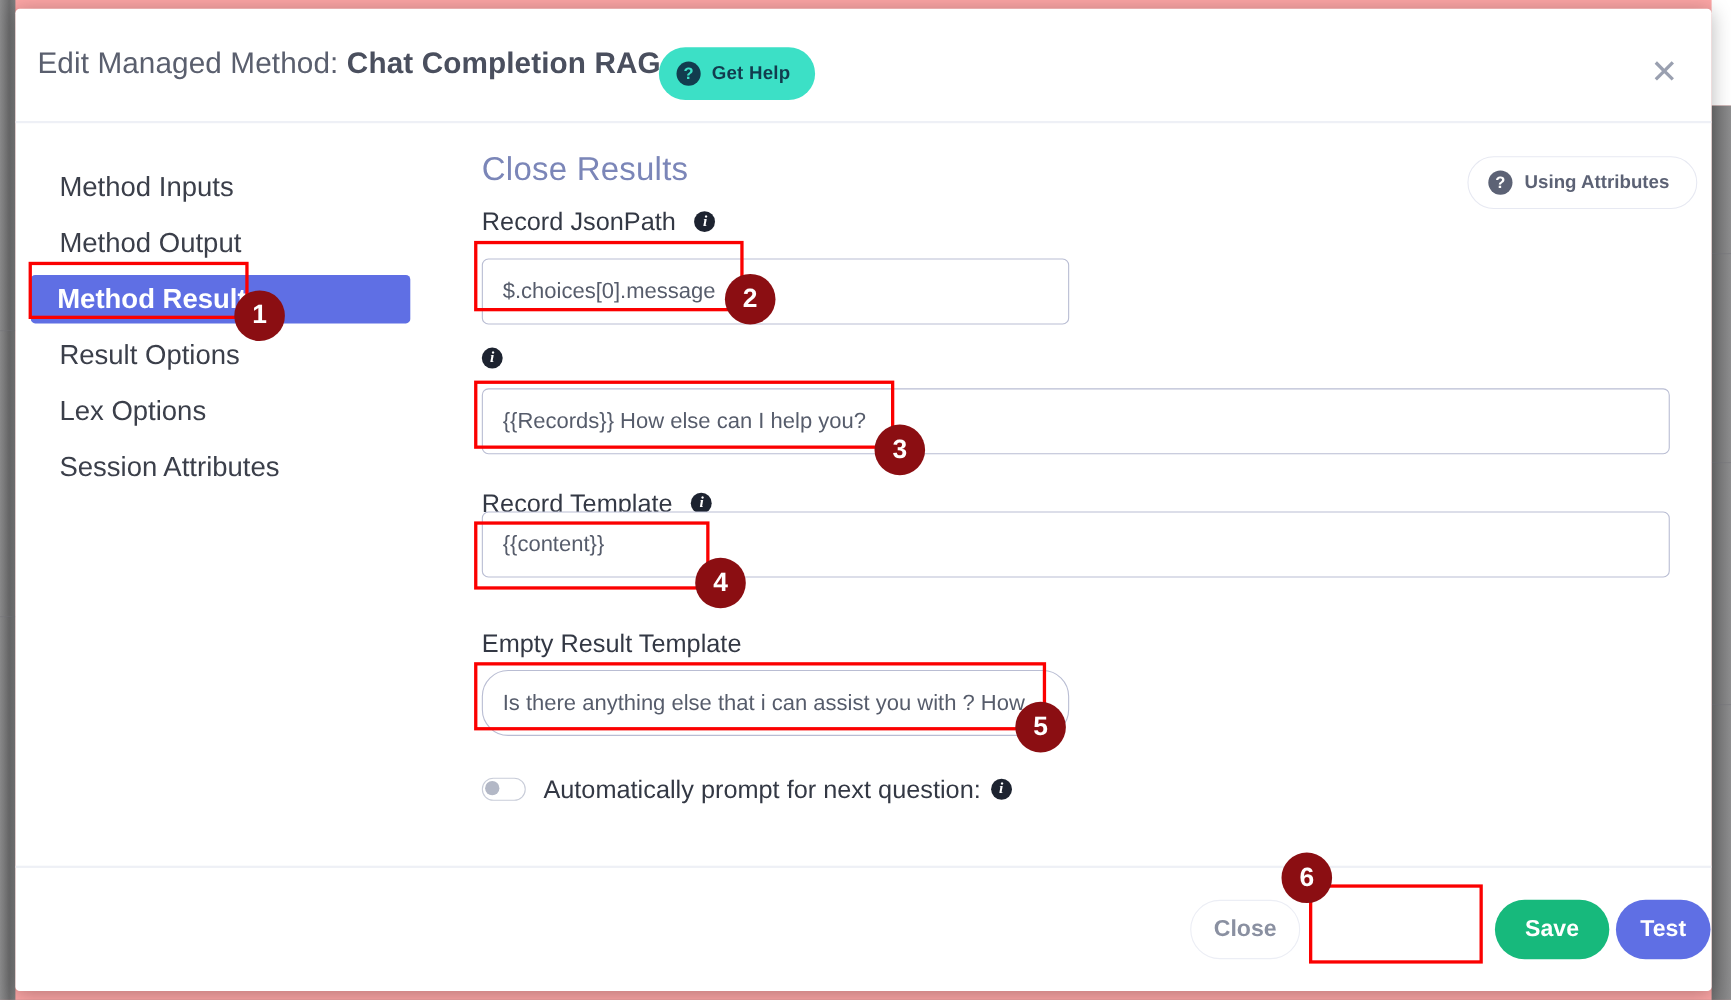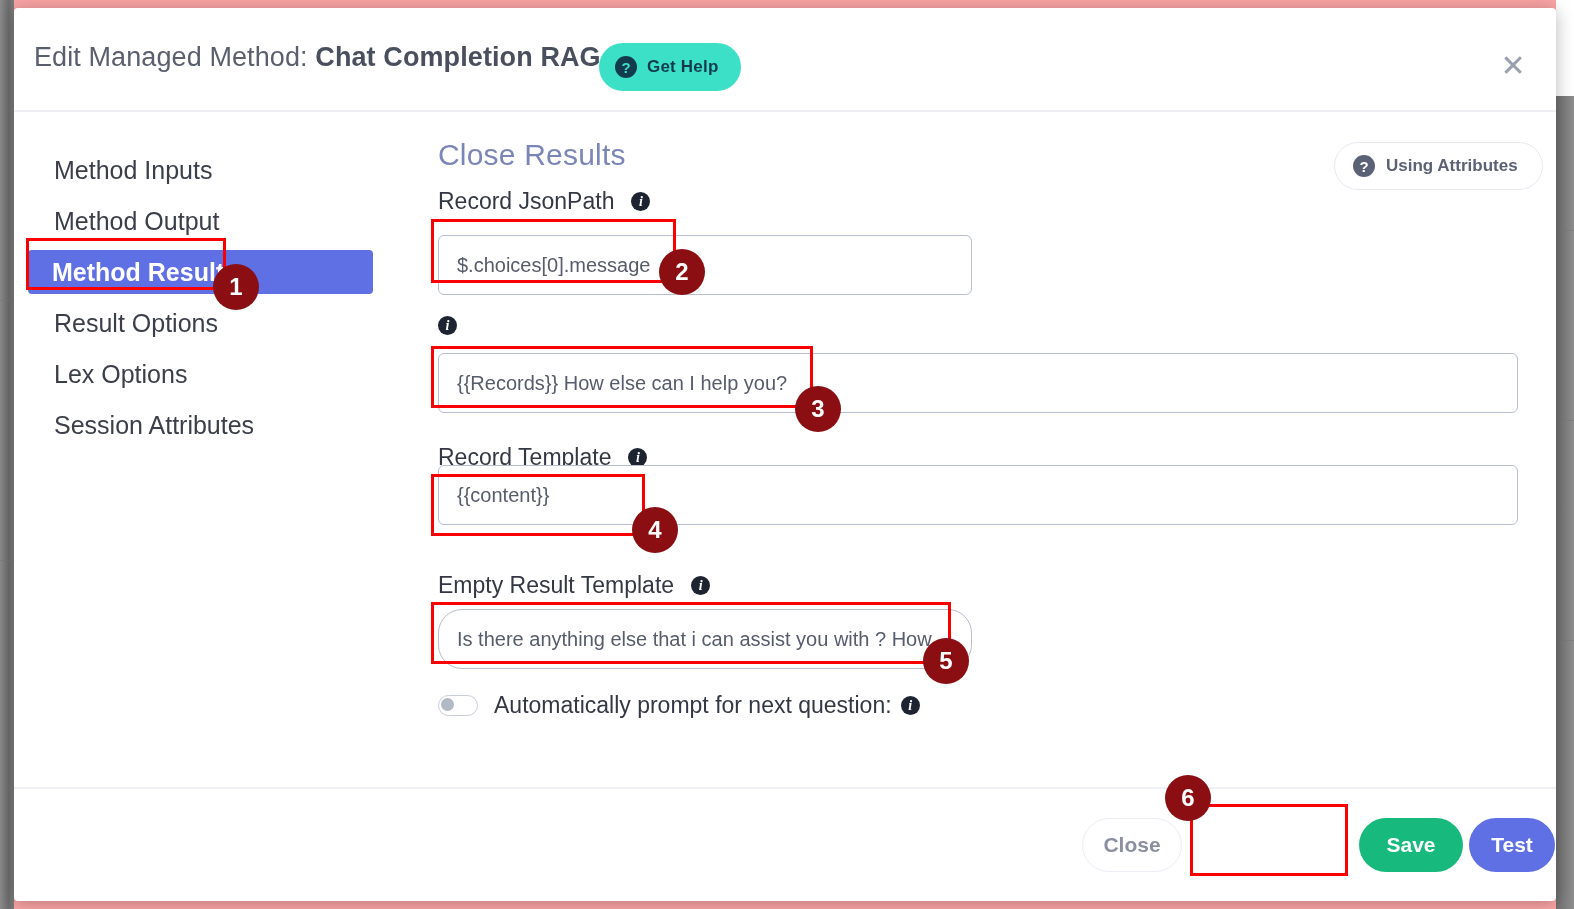--- a/index.html
+++ b/index.html
@@ -145,21 +145,21 @@
     background: #ffffff;
     font-size: 20px; color: #565c6b;
     padding: 0 18px;
     font-family: "Liberation Sans", sans-serif;
     outline: none;
   }
   .text-input::placeholder { color: #565c6b; }
 
   
   .toggle-row {
-    position: absolute; left: 0; top: 580px;
+    position: absolute; left: 0; top: 592px;
     display: flex; align-items: center; gap: 16px;
   }
   .toggle {
     width: 38px; height: 19px; border-radius: 11px;
     background: #ffffff; border: 1.5px solid #c9cdd9;
     position: relative; cursor: pointer; flex: none;
   }
   .toggle .knob {
     position: absolute; left: 2px; top: 2px;
     width: 13px; height: 13px; border-radius: 50%;
@@ -284,21 +284,21 @@
           <span class="info-i">i</span>
         </div>
         <input class="text-input" style="top: 241px; width: 1080px;" value="{{Records}} How else can I help you?">
 
         <div class="field-label" style="top:332px;">
           <span>Record Template</span>
           <span class="info-i">i</span>
         </div>
         <input class="text-input" style="top: 353px; width: 1080px;" value="{{content}}">
 
-        <div class="field-label" style="top:460px;">
+        <div class="field-label" style="top:460px;flex-direction:column;">
           <span>Empty Result Template</span>
           <span class="info-i">i</span>
         </div>
         <input class="text-input" style="top: 497px; width: 534px; border-radius: 24px;" value="Is there anything else that i can assist you with ? How">
 
         <div class="toggle-row">
           <div class="toggle">
             <div class="knob"></div>
           </div>
           <div class="toggle-label">

